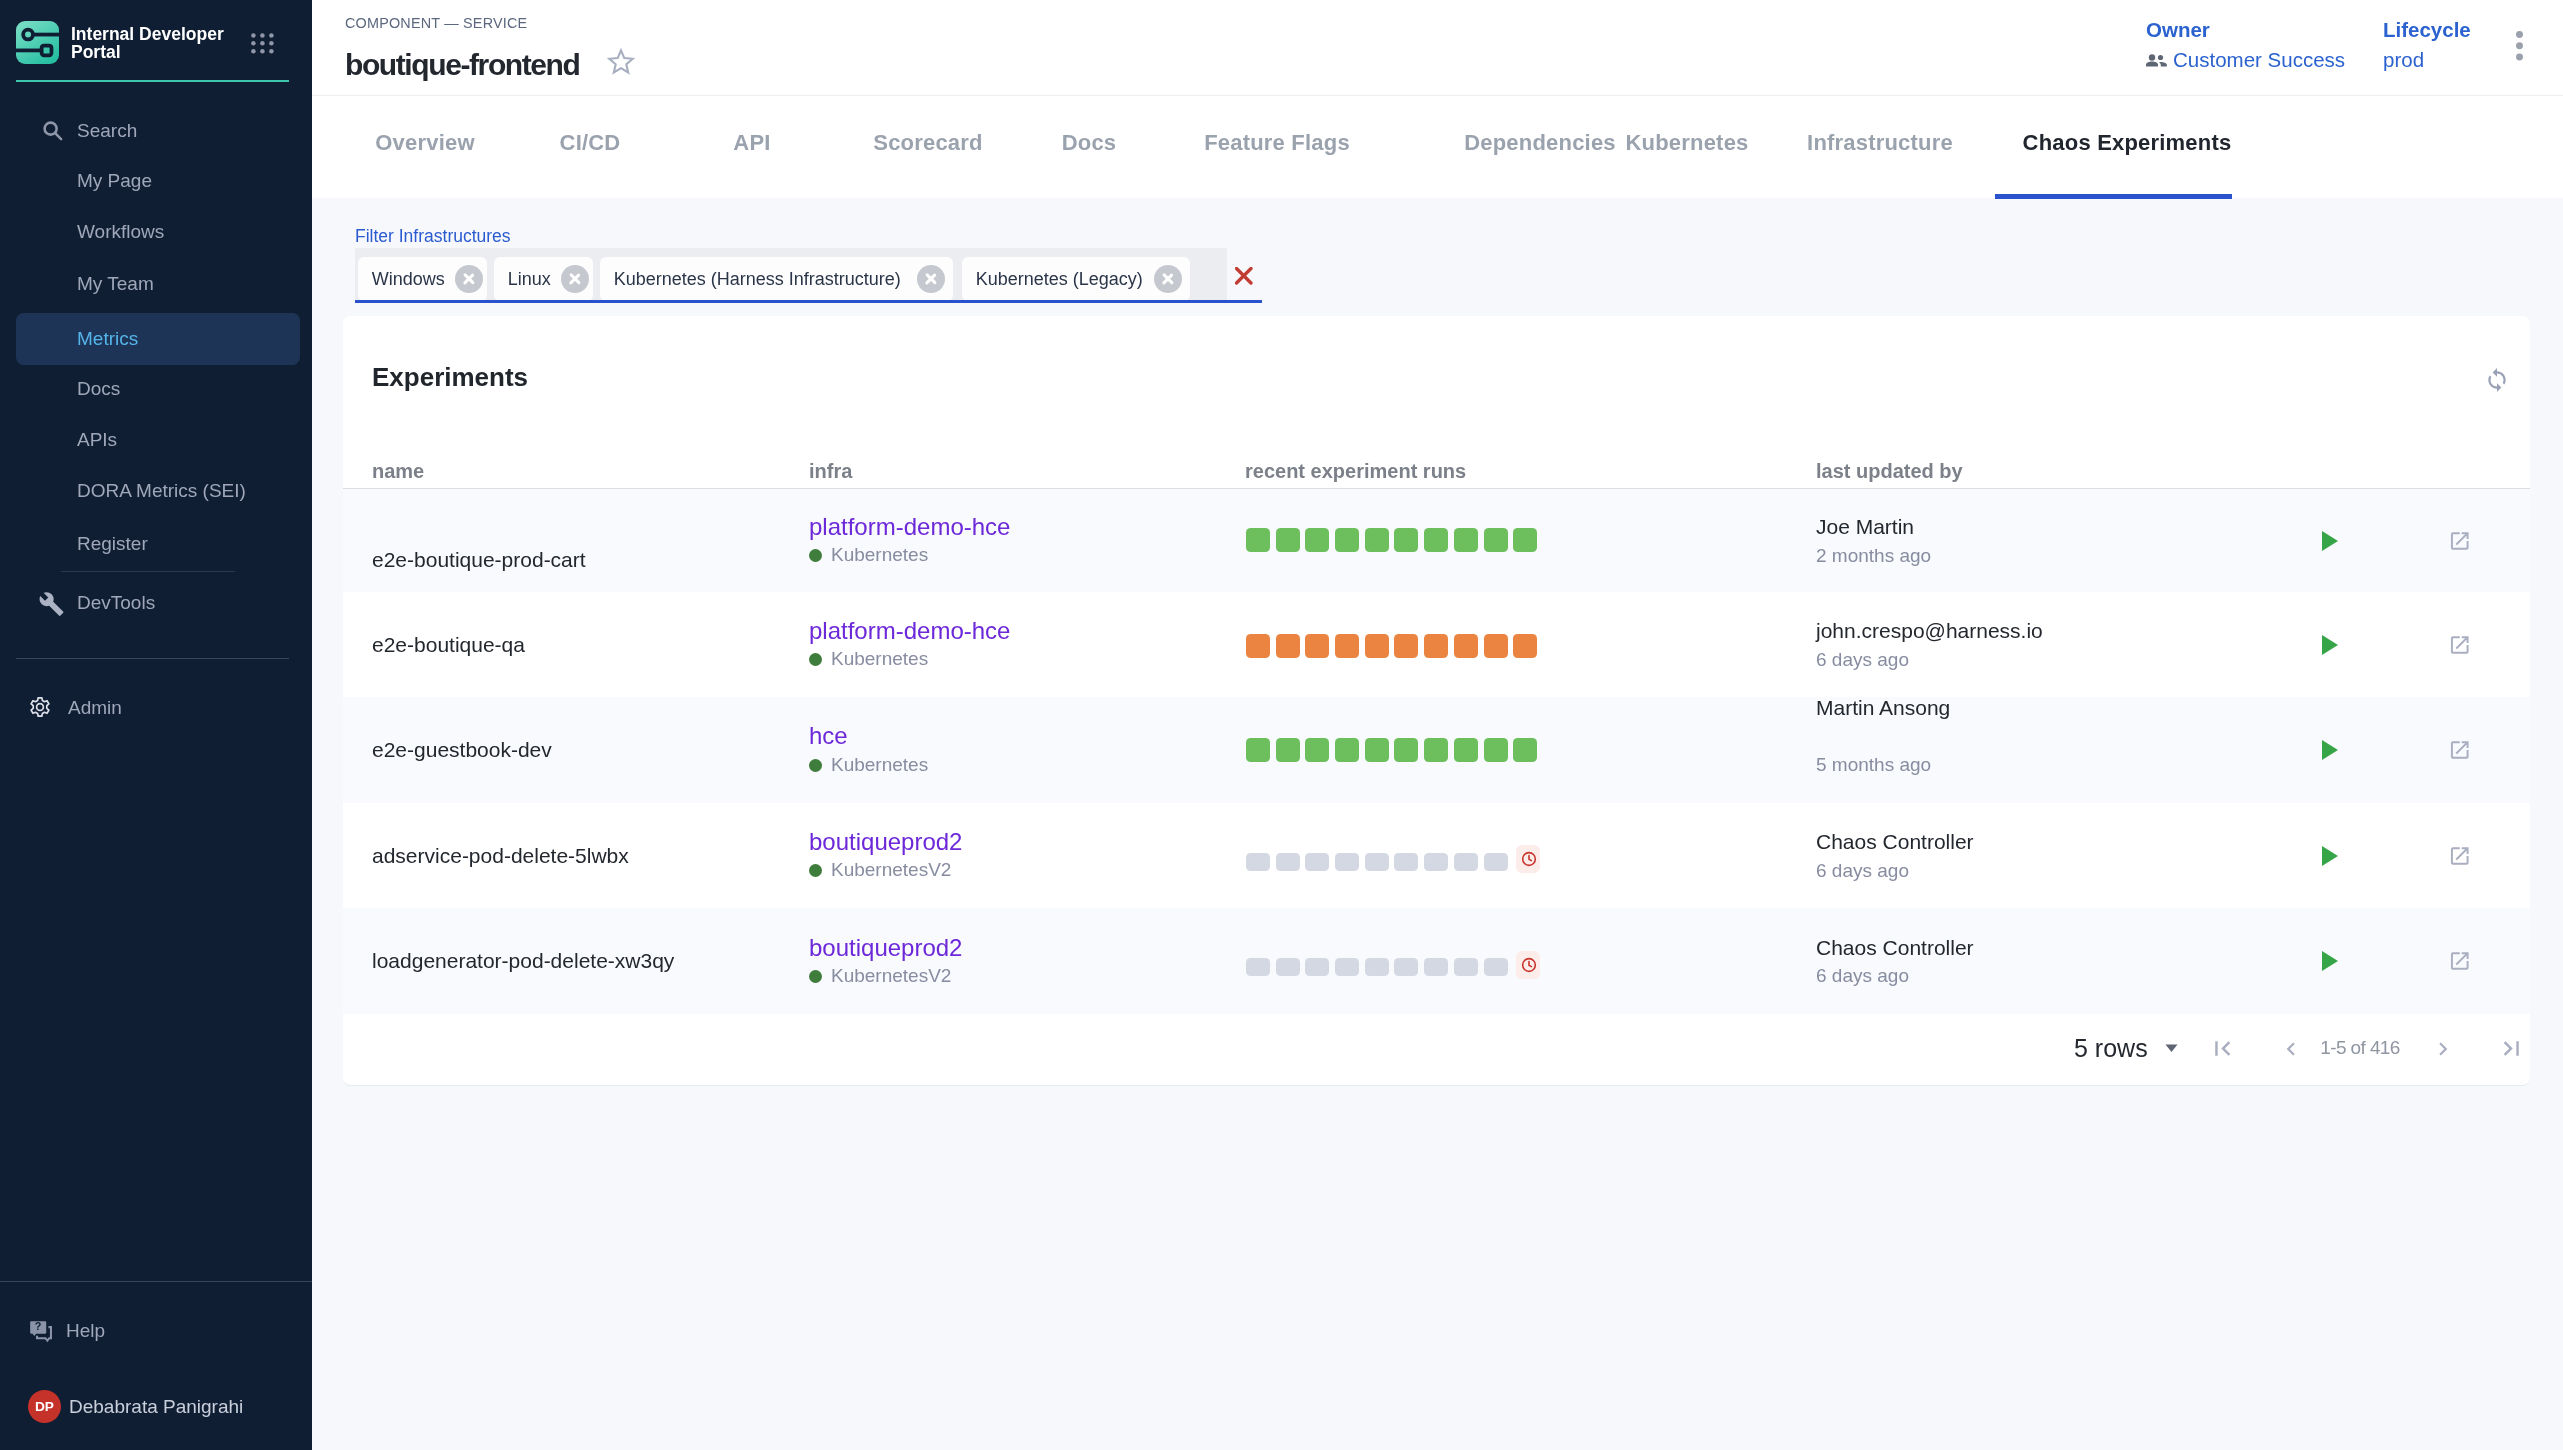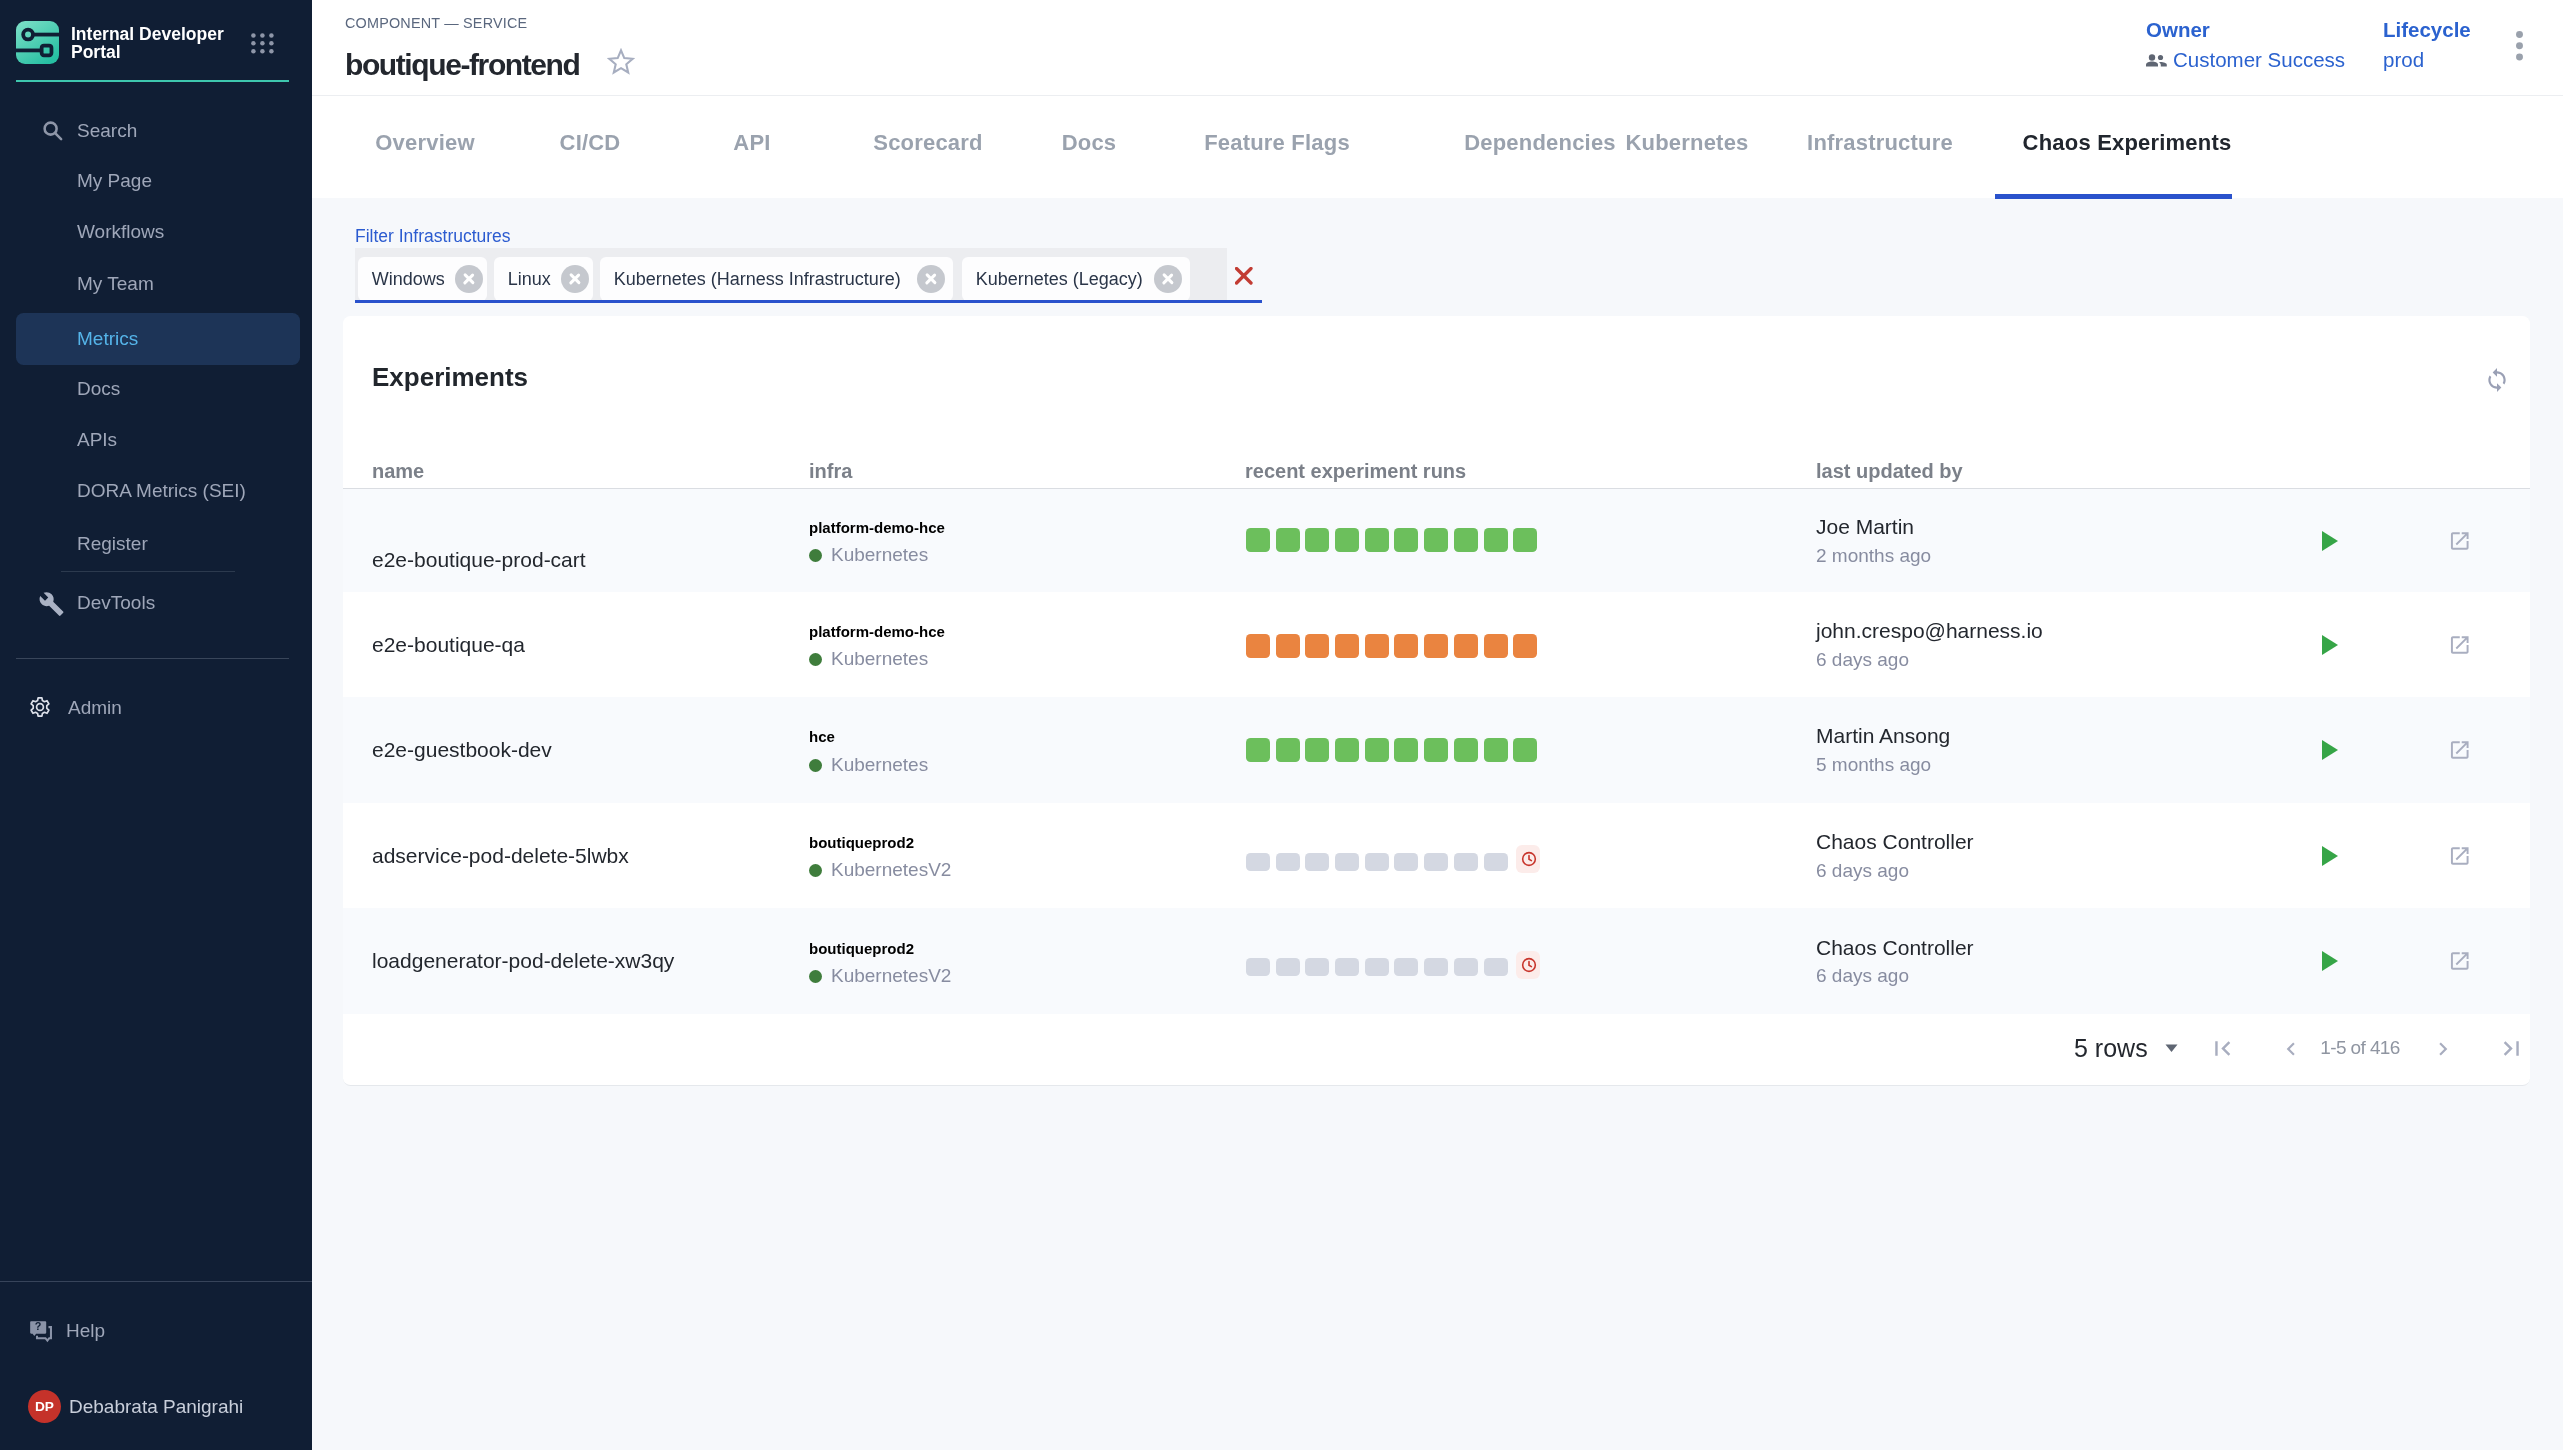--- a/index.html
+++ b/index.html
@@ -25,21 +25,21 @@
   .chip .xc:before, .chip .xc:after { content:""; position:absolute; left:50%; top:50%; width:14.4px; height:3.4px; background:#ffffff; border-radius:1.5px; }
   .chip .xc:before { transform:translate(-50%,-50%) rotate(45deg); }
   .chip .xc:after  { transform:translate(-50%,-50%) rotate(-45deg); }
 
   
   #card { position:absolute; left:343px; top:316px; width:2187px; height:770px; background:#ffffff; border-radius:7.6px; border-bottom:1.5px solid #e5e8ec; }
   .hcol { position:absolute; top:471px; transform:translateY(-50%); font-size:20px; font-weight:bold; color:#7b8089; }
   .row { position:absolute; left:343px; width:2187px; }
   .row.odd { background:#f8fafd; }
   .cell-name { position:absolute; left:372px; transform:translateY(-50%); font-size:21px; color:#23272e; }
-  .infra1 { position:absolute; left:809px; transform:translateY(-50%); font-size:15px; color:#000000;font-weight:bold; }
+  .infra1 { position:absolute; left:809px; transform:translateY(-50%); font-size:24px; color:#6d28d9; }
   .infra2 { position:absolute; left:809px; transform:translateY(-50%); font-size:19px; color:#878ca0; display:flex; align-items:center; }
   .infra2 .dot { width:13px; height:13px; border-radius:50%; background:#3f7d3c; margin-right:9px; }
   .who1 { position:absolute; left:1816px; transform:translateY(-50%); font-size:21px; color:#23272e; }
   .who2 { position:absolute; left:1816px; transform:translateY(-50%); font-size:19px; color:#878ca0; }
   .sqrow { position:absolute; left:1246px; display:flex; }
   .sq { width:24px; height:24px; border-radius:4.6px; margin-right:5.7px; }
   .sq.g { background:#6cbf5c; }
   .sq.o { background:#ea8440; }
   .sq.e { width:24px; height:18px; background:#d4d8e2; border-radius:4.6px; }
   .play { position:absolute; left:2322px; width:0; height:0; border-left:16.7px solid #36a547; border-top:10.6px solid transparent; border-bottom:10.6px solid transparent; transform:translateY(-50%); }
@@ -237,21 +237,21 @@
     <div class="sq g"></div>
     <div class="sq g"></div>
     <div class="sq g"></div>
     <div class="sq g"></div>
     <div class="sq g"></div>
     <div class="sq g"></div>
     <div class="sq g"></div>
     <div class="sq g"></div>
     <div class="sq g"></div>
   </div>
-<div class="who1" style="top:736px;">Martin Ansong</div>
+<div class="who1" style="top:708px;">Martin Ansong</div>
 <div class="who2" style="top:765px;">5 months ago</div>
 <div class="play" style="top:750px;"></div>
 <svg class="openic" style="top:750px;" width="23.5" height="23.5" viewBox="0 0 24 24">
     <path fill="#a9aec0" d="M19 19H5V5h7V3H5c-1.11 0-2 .9-2 2v14c0 1.1.89 2 2 2h14c1.1 0 2-.9 2-2v-7h-2v7zM14 3v2h3.59l-9.83 9.83 1.41 1.41L19 6.41V10h2V3h-7z"></path>
   </svg>
 
 <div class="cell-name" style="top:856px;">adservice-pod-delete-5lwbx</div>
 <div class="infra1" style="top:842px;">boutiqueprod2</div>
 <div class="infra2" style="top:870px;"><span class="dot"></span>KubernetesV2</div>
 <div class="sqrow" style="top:853px;">

